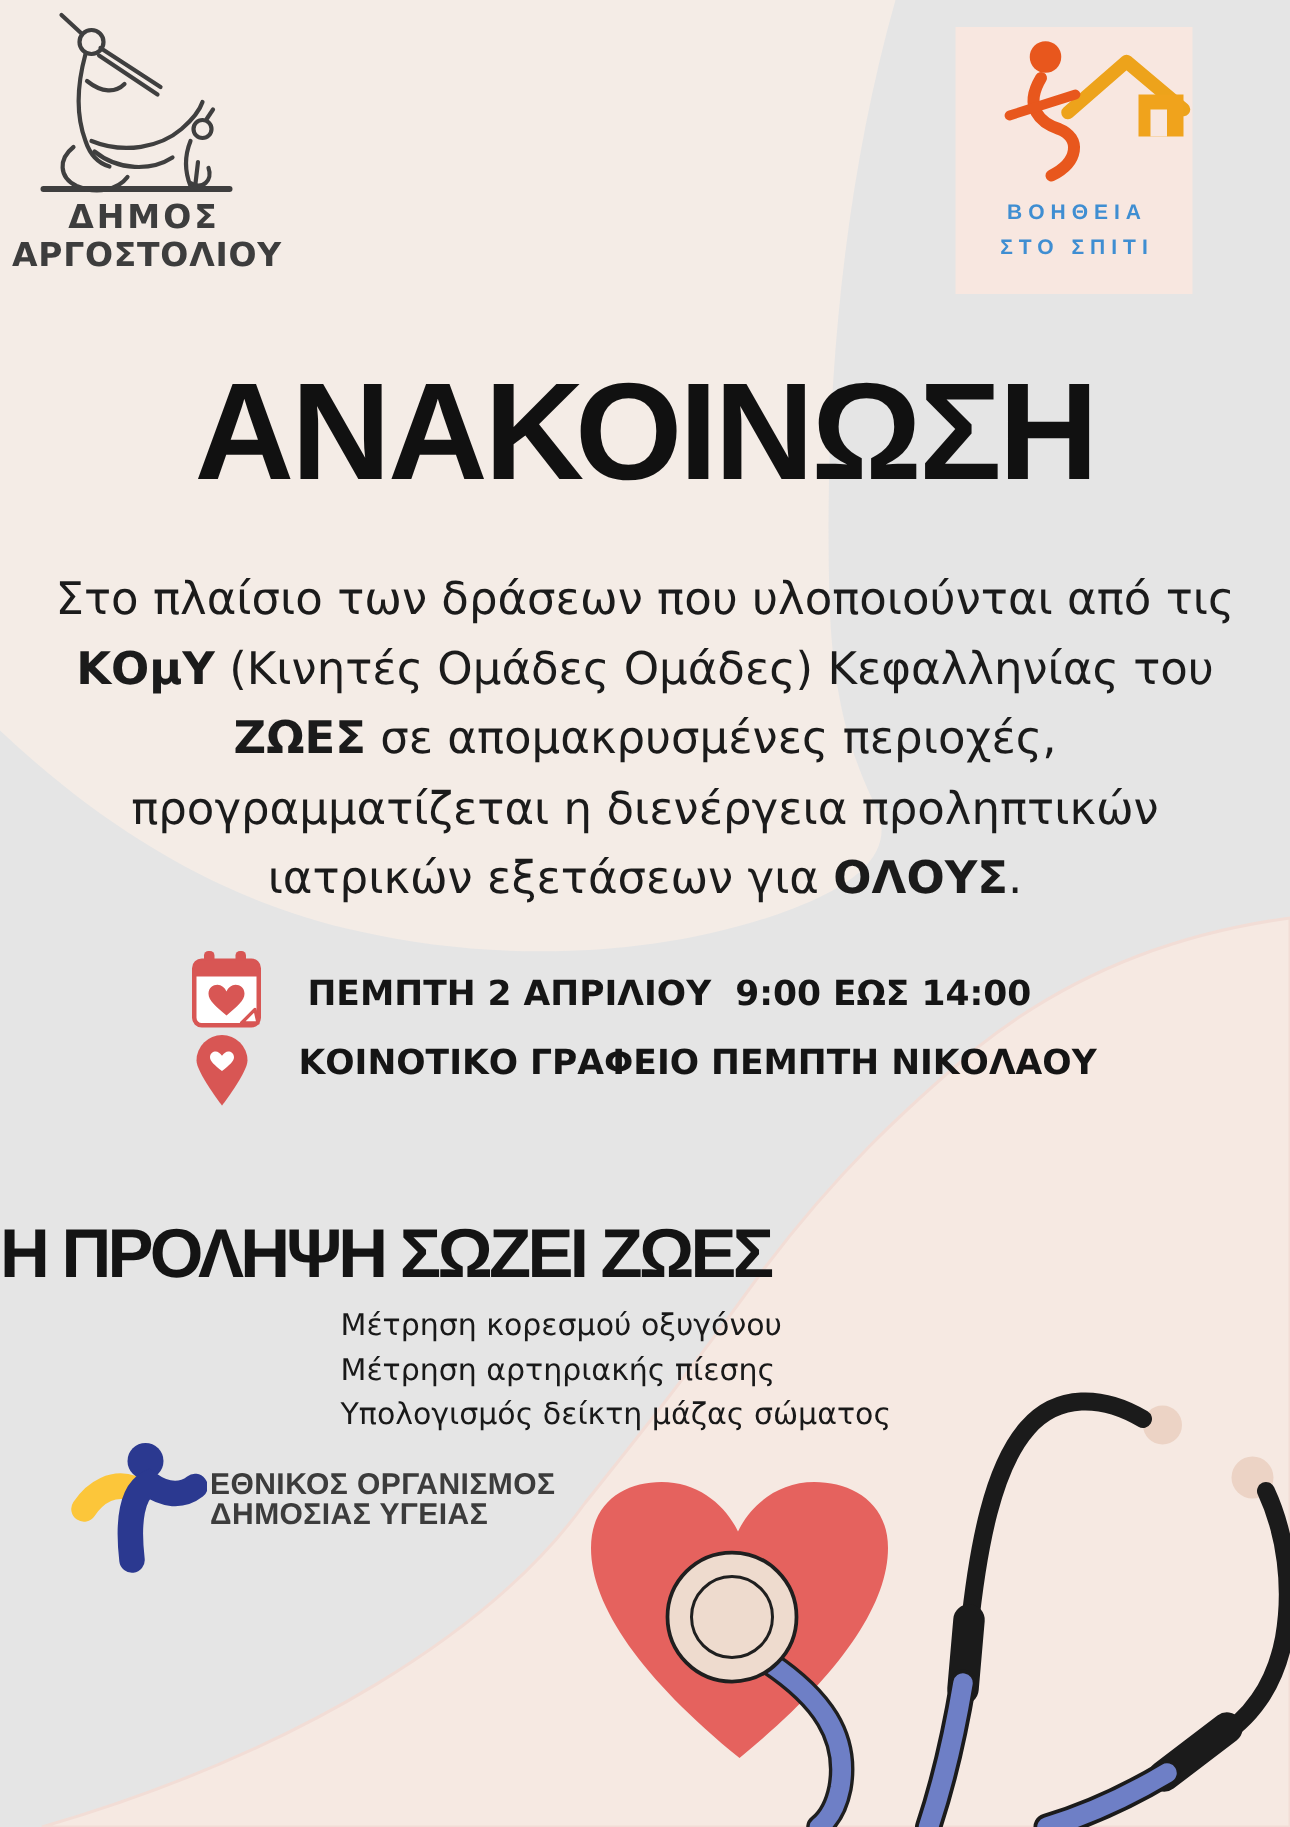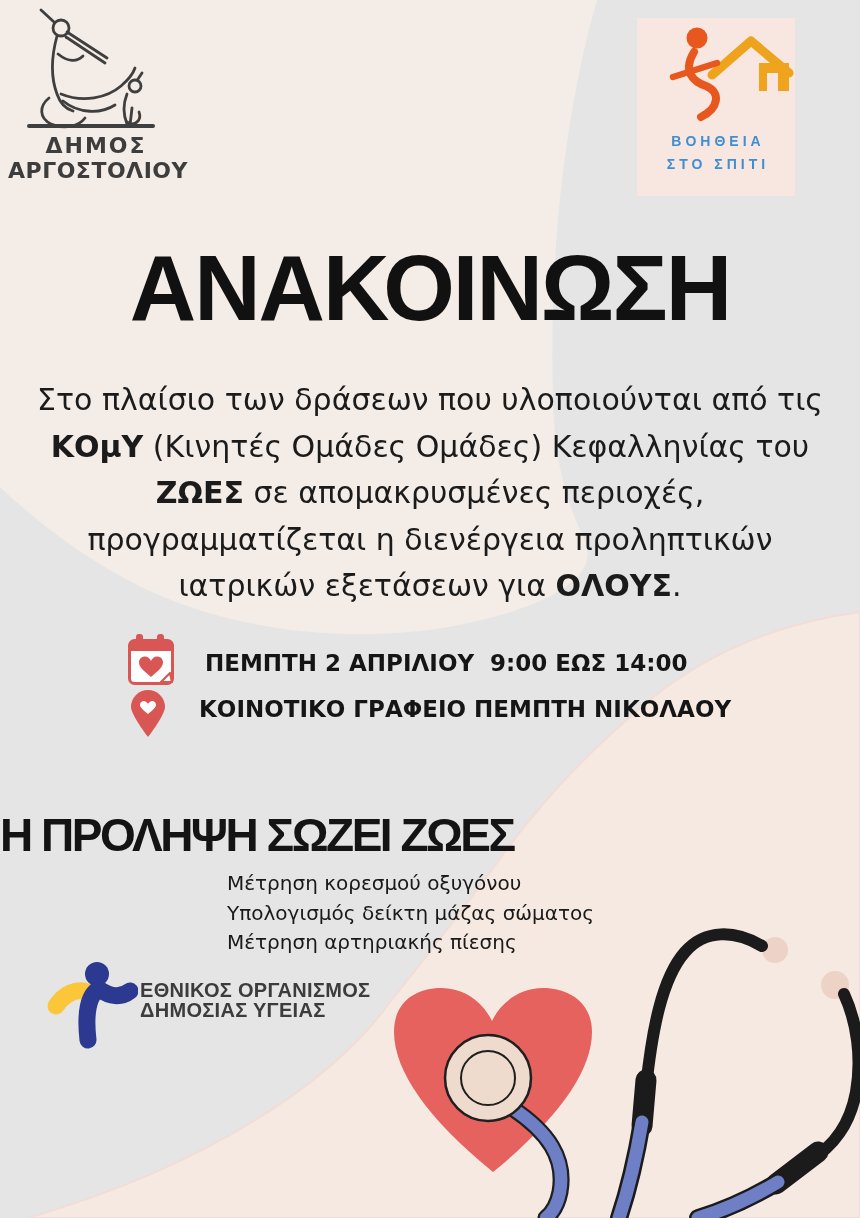--- a/index.html
+++ b/index.html
@@ -122,22 +122,22 @@
   <svg class="abs row-icon" style="left:130px;top:690px;" width="36" height="48" viewBox="0 0 36 48">
     <path d="M 18,47 C 18,47 1,25 1,17 A 17,17 0 1 1 35,17 C 35,25 18,47 18,47 Z" fill="#d85654"></path>
     <path d="M 18,24 C 13,20 10,17.5 10,14.8 C 10,12.3 12,11 13.8,11 C 15.3,11 16.7,12.2 18,13.8 C 19.3,12.2 20.7,11 22.2,11 C 24,11 26,12.3 26,14.8 C 26,17.5 23,20 18,24 Z" fill="#ffffff"></path>
   </svg>
   <div class="abs evt loc">ΚΟΙΝΟΤΙΚΟ ΓΡΑΦΕΙΟ ΠΕΜΠΤΗ ΝΙΚΟΛΑΟΥ</div>
 
   <h2 class="abs slogan" style="margin:0;">Η ΠΡΟΛΗΨΗ ΣΩΖΕΙ ΖΩΕΣ</h2>
 
   <ul class="abs services">
     <li>Μέτρηση κορεσμού οξυγόνου</li>
+    <li>Μέτρηση αρτηριακής πίεσης</li>
     <li>Υπολογισμός δείκτη μάζας σώματος</li>
-    <li>Μέτρηση αρτηριακής πίεσης</li>
   </ul>
 
   <svg class="abs eody" style="left:34px;top:956px;" width="104" height="96" viewBox="0 0 104 96">
     <path d="M 22,50 C 30,38 42,32 54,36" fill="none" stroke="#fcc63a" stroke-width="17" stroke-linecap="round"></path>
     <circle cx="63" cy="18" r="12" fill="#2b3990"></circle>
     <path d="M 54,84 C 51,58 54,39 65,33 C 76,41 87,42 96,35" fill="none" stroke="#2b3990" stroke-width="17" stroke-linecap="round"></path>
   </svg>
   <div class="abs eody-text">
     <div>ΕΘΝΙΚΟΣ ΟΡΓΑΝΙΣΜΟΣ</div>
     <div>ΔΗΜΟΣΙΑΣ ΥΓΕΙΑΣ</div>

